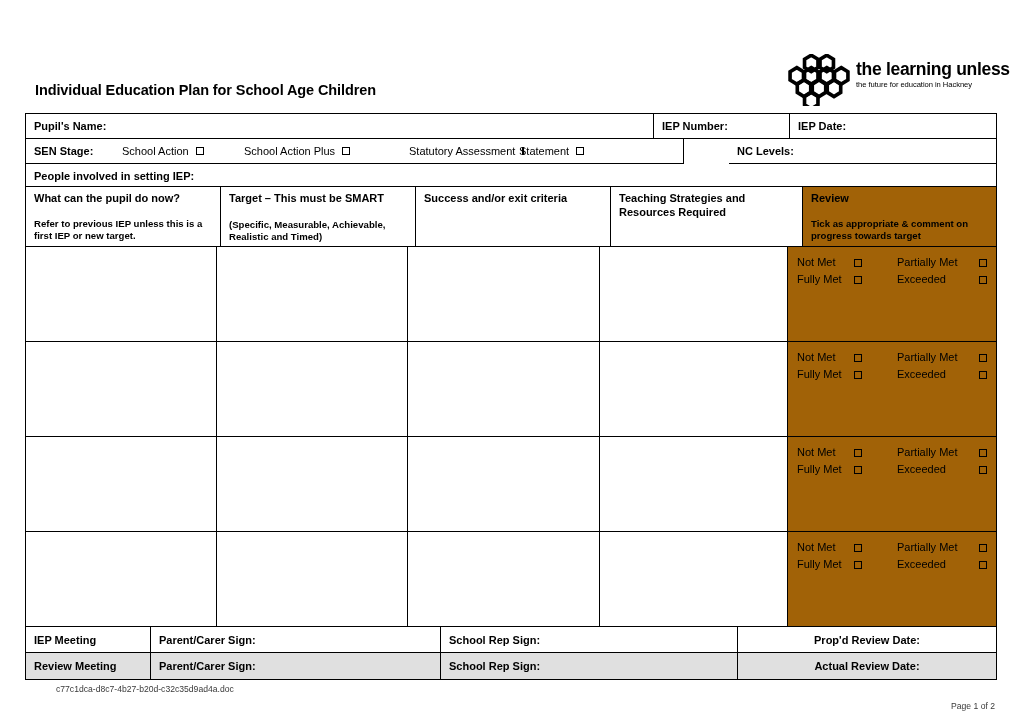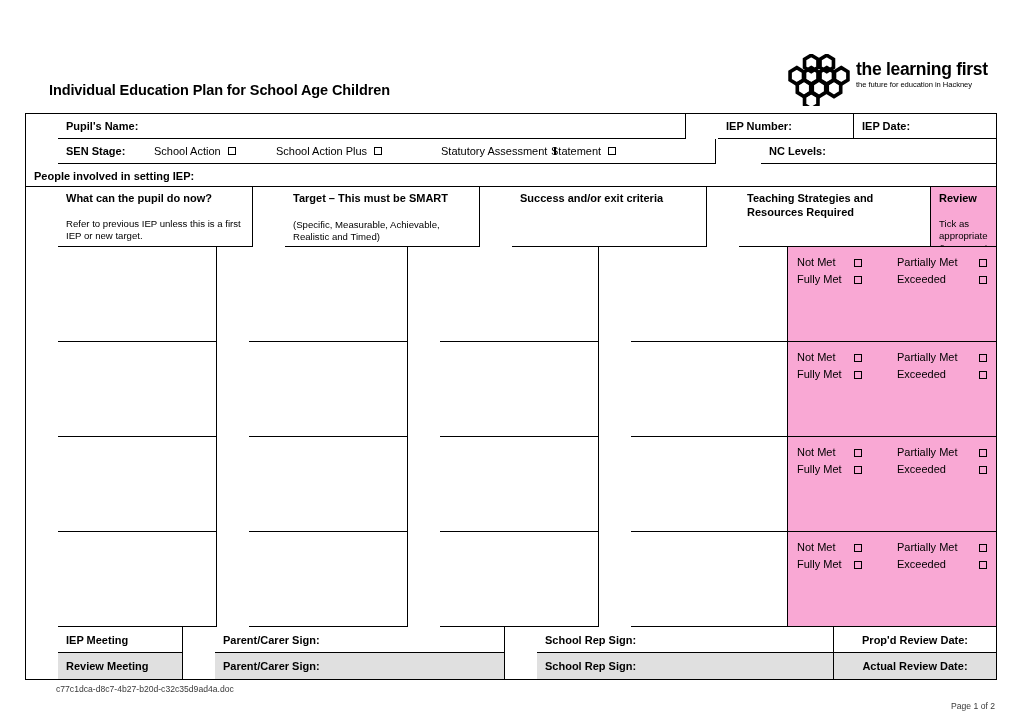--- a/index.html
+++ b/index.html
@@ -33,21 +33,20 @@
     height: 64px;
   }
   .doc-title {
     position: absolute;
     left: 35px;
     top: 36px;
     font-size: 14.5px;
     font-weight: bold;
     letter-spacing: -0.1px;
     white-space: nowrap;
-    margin-left: 14px;
   }
 
   .logo {
     position: absolute;
     left: 788px;
     top: 6px;
     width: 206px;
     height: 56px;
   }
   .logo-mark {
@@ -95,24 +94,24 @@
     box-sizing: border-box;
   }
   .cell {
     box-sizing: border-box;
     position: relative;
     padding: 5px 8px 4px 8px;
     font-size: 11px;
     line-height: 1.28;
   }
   .bb { border-bottom: 1.5px solid #000; }
-  .br { border-right: 1.5px solid #000; margin-left: 32px; }
+  .br { border-right: 1.5px solid #000; }
   .lbl { font-weight: bold; }
   .gray { background: #e0e0e0; }
-  .lgray { background: #f9a8d4; }
+  .lgray { background: #a16207; }
 
   
   .r-name { height: 25px; }
   .r-sen  { height: 25px; }
   .r-ppl  { height: 23px; }
 
   .c-name   { width: 628px; }
   .c-iepnum { width: 136px; }
   .c-iepdate{ flex: 1; }
 
@@ -139,21 +138,21 @@
     box-sizing: border-box;
     vertical-align: -1px;
   }
 
   
   .r-head { height: 60px; }
   .ch { font-size: 11px; }
   .ch-title { font-weight: bold; line-height: 1.25; }
   .ch-sub {
     font-size: 9.6px;
-    font-weight: normal;
+    font-weight: bold;
     line-height: 1.25;
     margin-top: 12px;
   }
   .ch-sub-tight { margin-top: 13px; }
 
   .c1 { width: 195px; }
   .c2 { width: 195px; }
   .c3 { width: 195px; }
   .c4 { width: 192px; }
   .c5 { flex: 1; }
@@ -216,21 +215,21 @@
             <polygon points="75,26 88,34 88,50 75,58 62,50 62,34"></polygon>
             <polygon points="103,26 116,34 116,50 103,58 90,50 90,34"></polygon>
             <polygon points="31,50 44,58 44,74 31,82 18,74 18,58"></polygon>
             <polygon points="60,50 73,58 73,74 60,82 47,74 47,58"></polygon>
             <polygon points="89,50 102,58 102,74 89,82 76,74 76,58"></polygon>
             <polygon points="45,74 58,82 58,98 45,106 32,98 32,82"></polygon>
           </g>
         </svg>
       </div>
       <div class="logo-text">
-        <div class="logo-name">the learning first</div>
+        <div class="logo-name">the learning unless</div>
         <div class="logo-tag">the future for education in Hackney</div>
       </div>
     </div>
   </div>
 
   <div class="sheet">
 
     <div class="row r-name">
       <div class="cell c-name br bb">
         <span class="lbl">Pupil's Name:</span>

